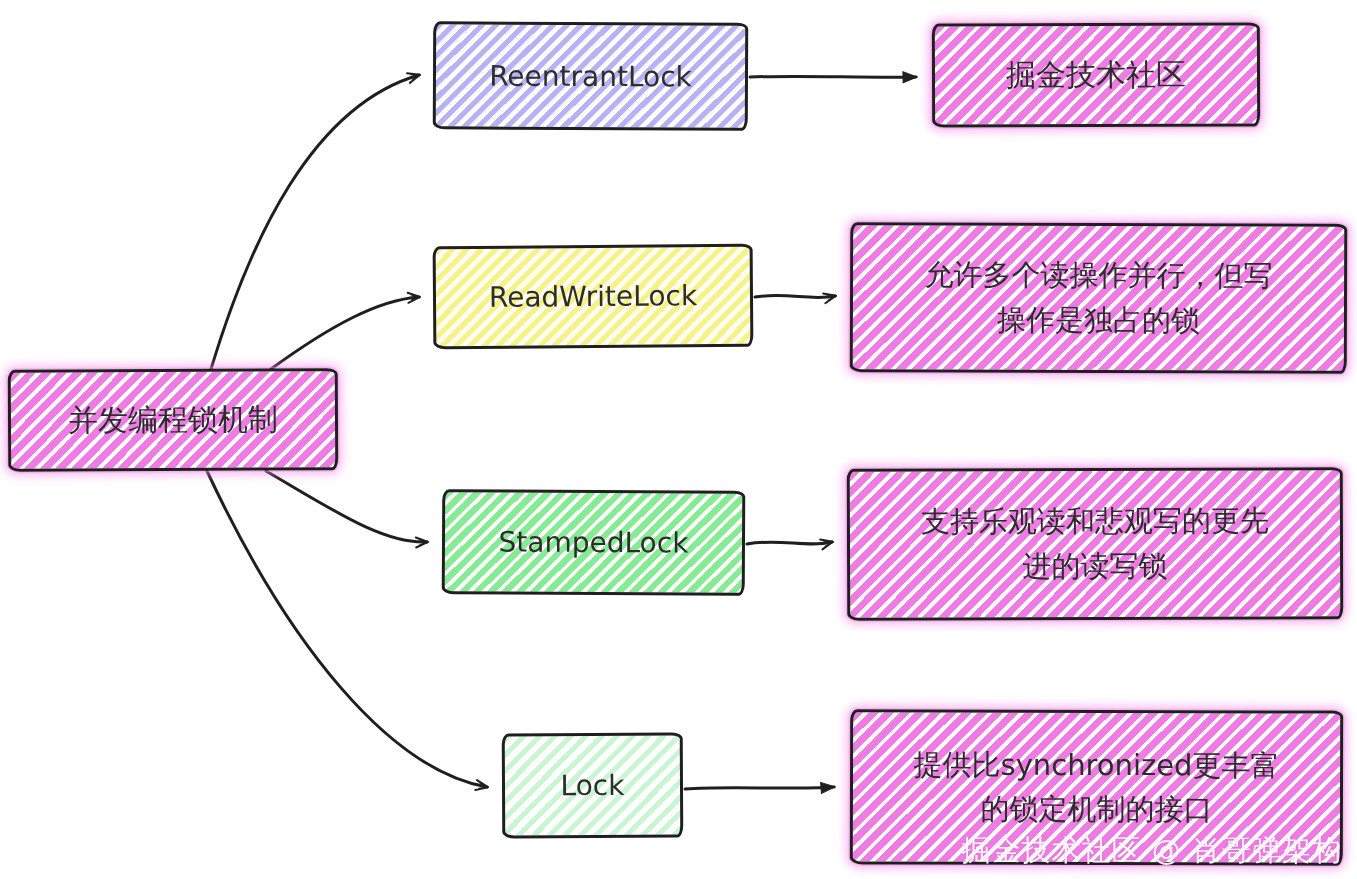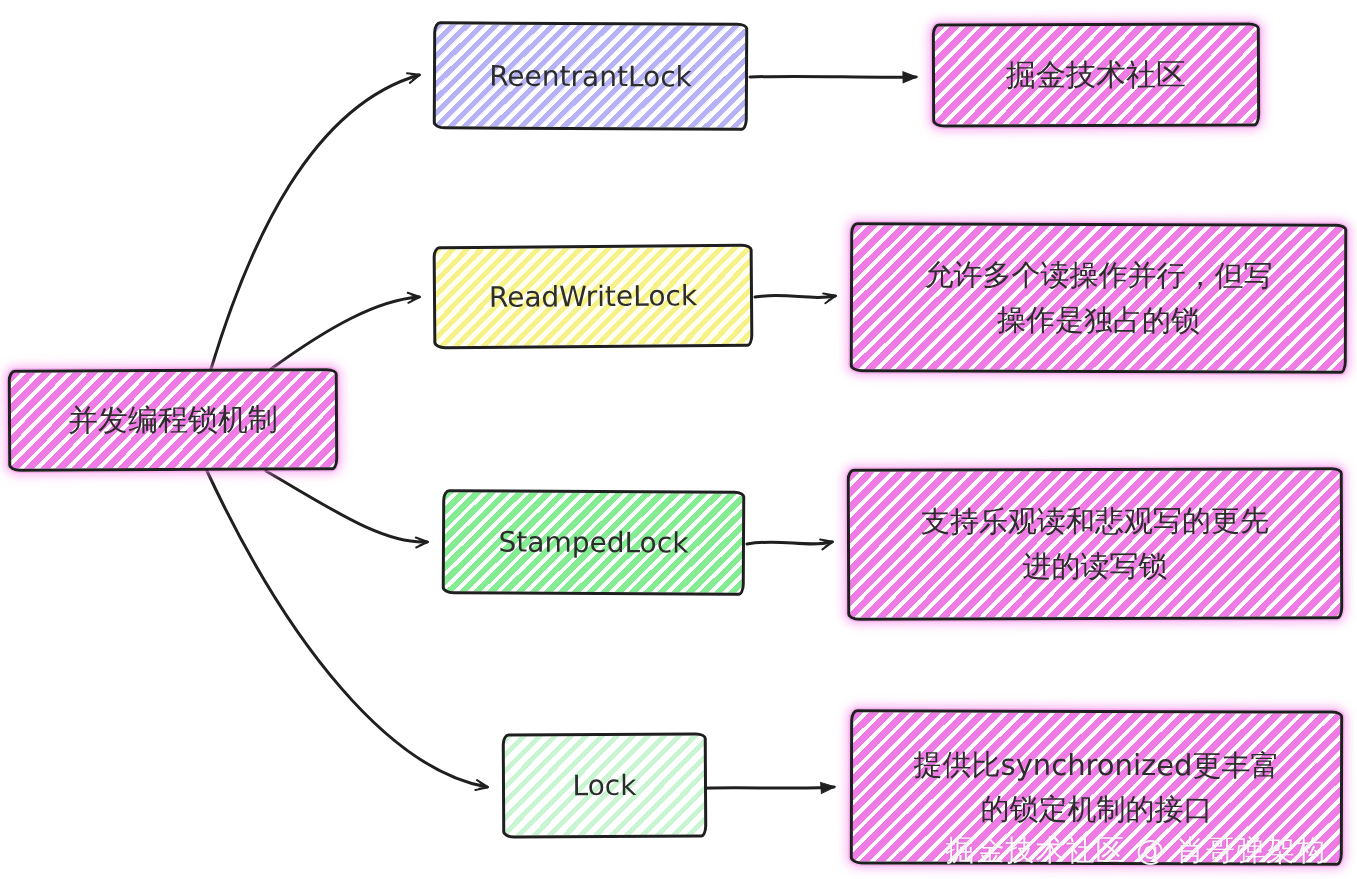--- a/index.html
+++ b/index.html
@@ -32,28 +32,28 @@
   .fill-ltgreen{background:repeating-linear-gradient(135deg,#c9f5d2 0 5px,#ffffff 5px 11px);}
 
   
   .n-root {left:8px;  top:369px; width:330px; height:102px; font-size:30px; transform:rotate(-0.3deg);}
   .n-b0   {left:433px; top:22px;  width:315px; height:108px; font-size:28px; transform:rotate(0.25deg);}
   .n-d0   {left:932px; top:23px;  width:328px; height:104px; font-size:30px; transform:rotate(-0.2deg);}
   .n-b1   {left:433px; top:245px; width:320px; height:103px; font-size:28px; transform:rotate(-0.45deg);}
   .n-d1   {left:850px; top:223px; width:497px; height:150px; font-size:29px; line-height:1.55; transform:rotate(0.2deg);}
   .n-b2   {left:442px; top:490px; width:303px; height:105px; font-size:28px; transform:rotate(0.3deg);}
   .n-d2   {left:847px; top:468px; width:496px; height:152px; font-size:29px; line-height:1.55; transform:rotate(-0.2deg);}
-  .n-b3   {left:502px; top:733px; width:205px; height:105px; font-size:28px; transform:rotate(-0.3deg);}
+  .n-b3   {left:502px; top:733px; width:181px; height:105px; font-size:28px; transform:rotate(-0.3deg);}
   .n-d3   {left:850px; top:710px; width:493px; height:155px; font-size:29px; line-height:1.5; transform:rotate(0.15deg);}
   .n-d1 span,.n-d2 span{max-width:362px;}
   .n-d3 span{max-width:392px;}
 
   .watermark{
     position:absolute;z-index:3;
-    right:31px;top:831px;
+    right:15px;top:831px;
     font-size:29px;letter-spacing:1px;
     color:rgba(255,255,255,.93);
     text-shadow:0 0 2px rgba(120,60,110,.25);
     white-space:nowrap;
   }
 </style>
 </head>
 <body>
 
 <div class="canvas">

